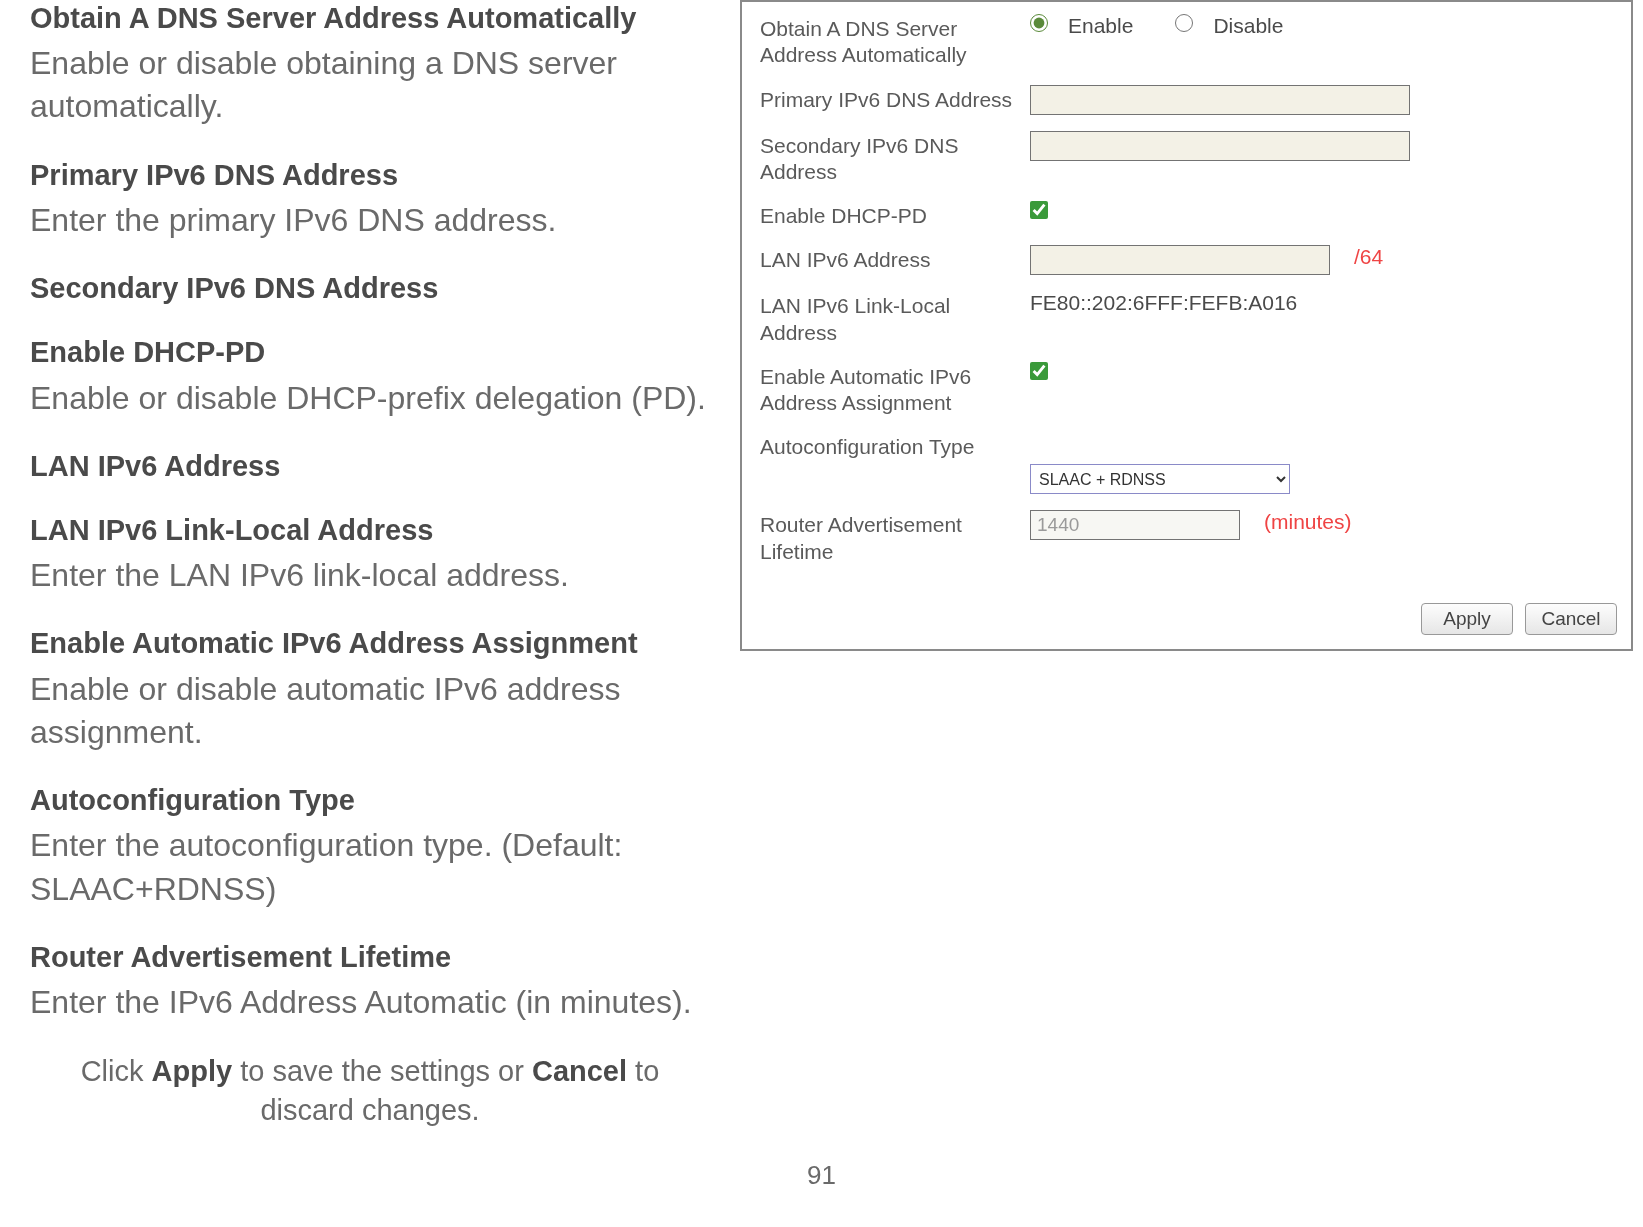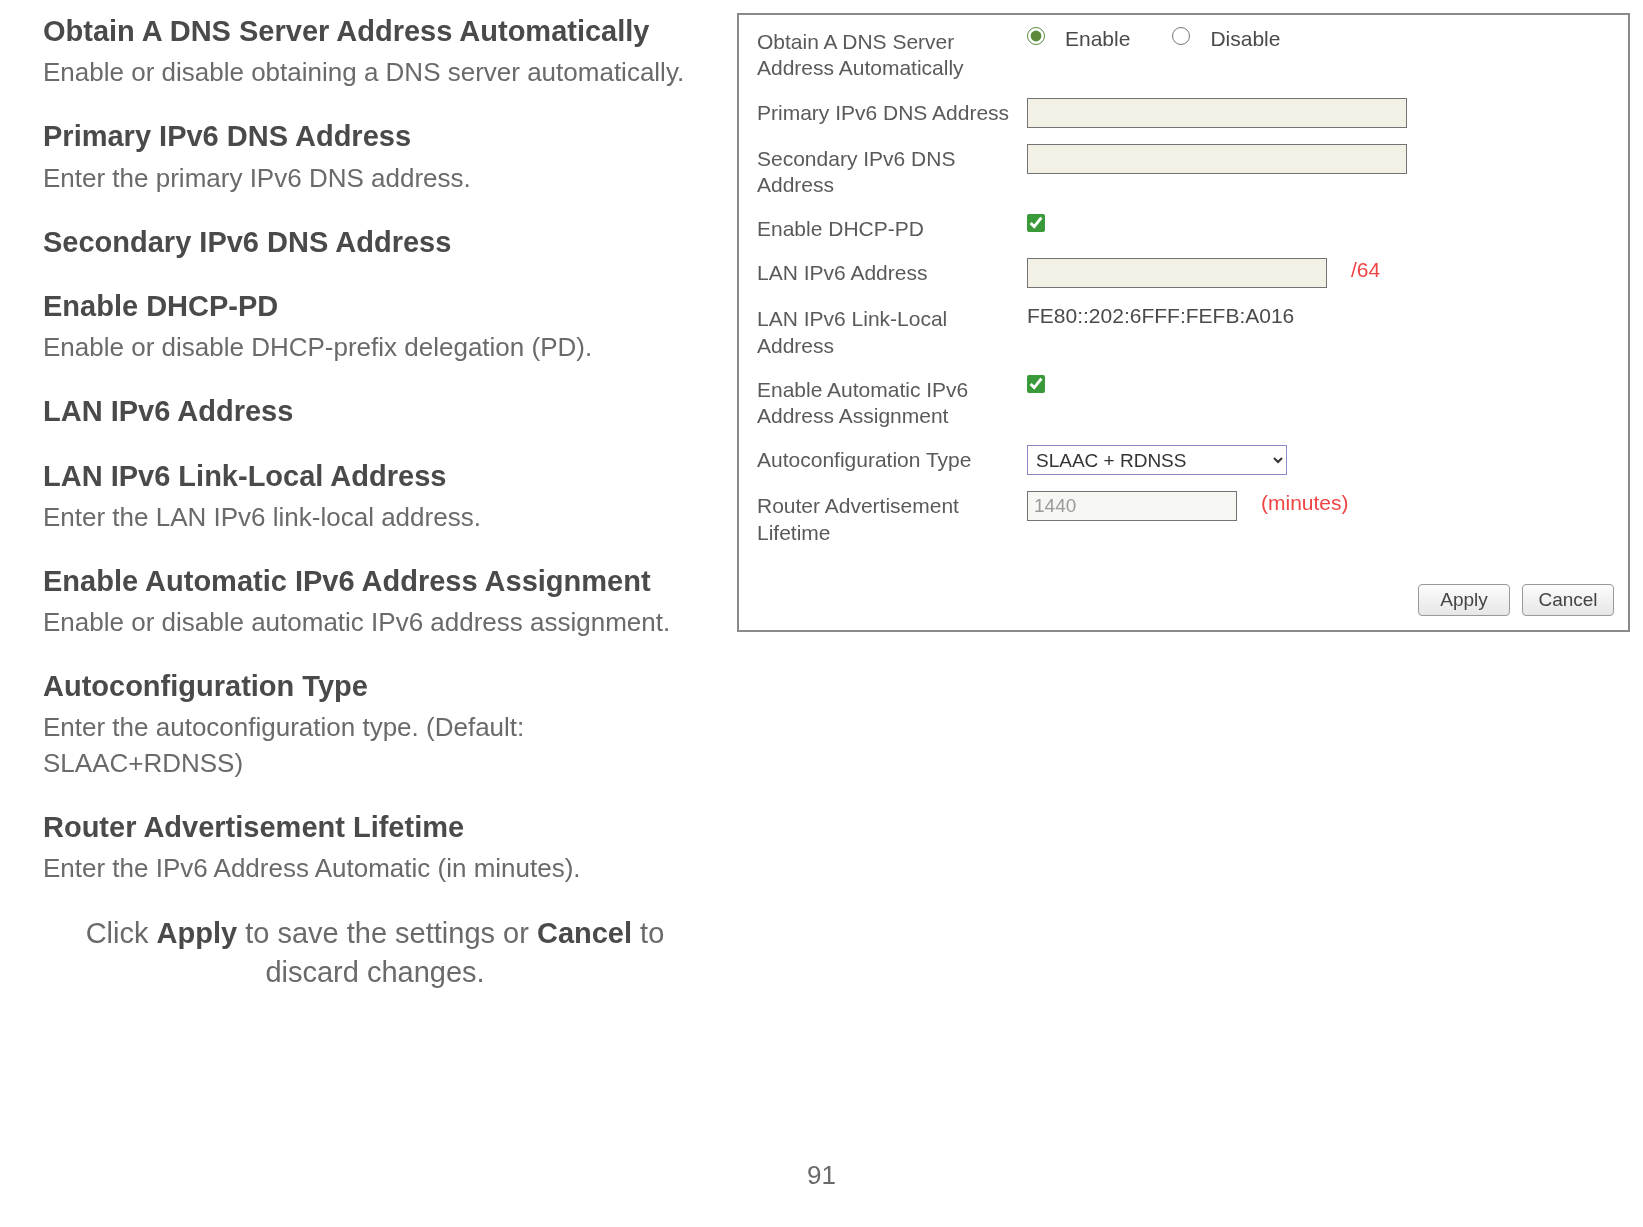--- a/index.html
+++ b/index.html
@@ -6,38 +6,38 @@
     body {
       width: 1643px;
       height: 1227px;
       background: #ffffff;
       font-family: Arial, Helvetica, sans-serif;
       position: relative;
       color: #5a5a5a;
     }
     .page {
       display: flex;
-      padding: 13px;
+      padding: 0;
     }
     .left-col {
       width: 730px;
       padding: 0 20px 0 30px;
     }
     .section {
       margin-bottom: 28px;
     }
     .section-title {
       font-weight: 700;
       font-size: 29px;
       color: #4a4a4a;
       margin-bottom: 6px;
       line-height: 1.25;
     }
     .section-desc {
-      font-size: 26px;
+      font-size: 32px;
       color: #6a6a6a;
       line-height: 1.35;
     }
     .final-note {
       font-size: 29px;
       color: #6a6a6a;
       line-height: 1.35;
       margin-top: 28px;
       text-align: center;
     }
@@ -106,23 +106,24 @@
     }
     input[type="checkbox"] {
       width: 18px; height: 18px;
       accent-color: #3a9a3a;
     }
     select.field-select {
       height: 30px;
       width: 260px;
       border: 1px solid #8a8ac8;
       background: #ffffff;
-      font-size: 19px;
+      font-size: 16px;
       padding: 2px 4px;
       color: #333;
+      margin-top: 32px;
     }
     .suffix {
       font-size: 21px;
       color: #ef4444;
       margin-left: 6px;
     }
     .static-value {
       font-size: 21px;
       color: #4a4a4a;
     }

